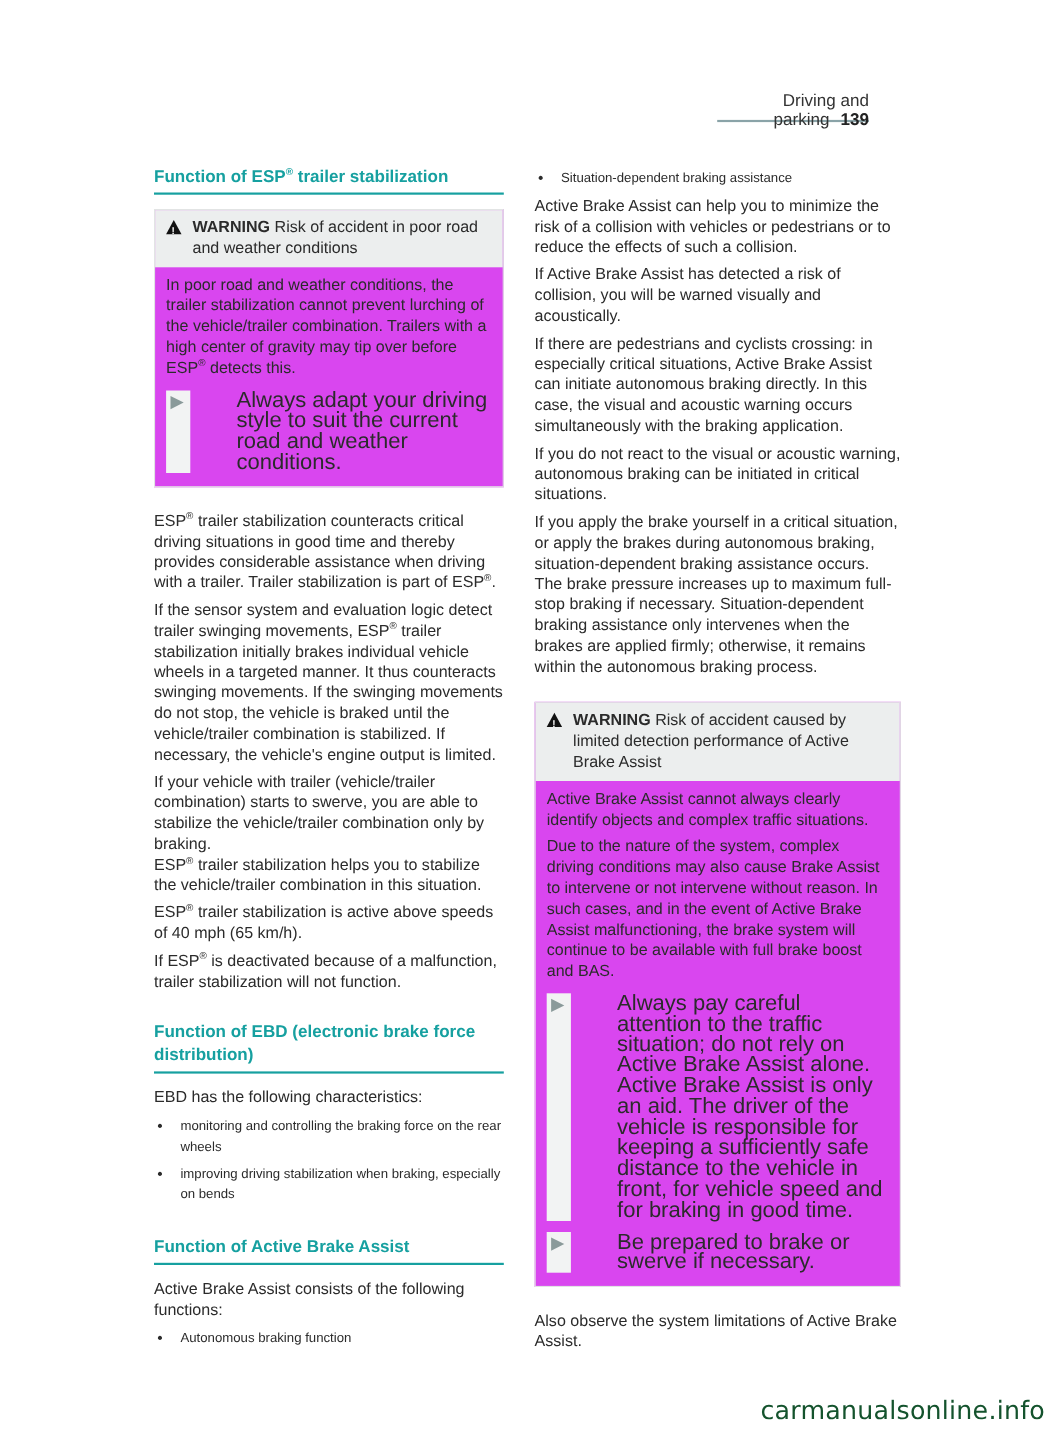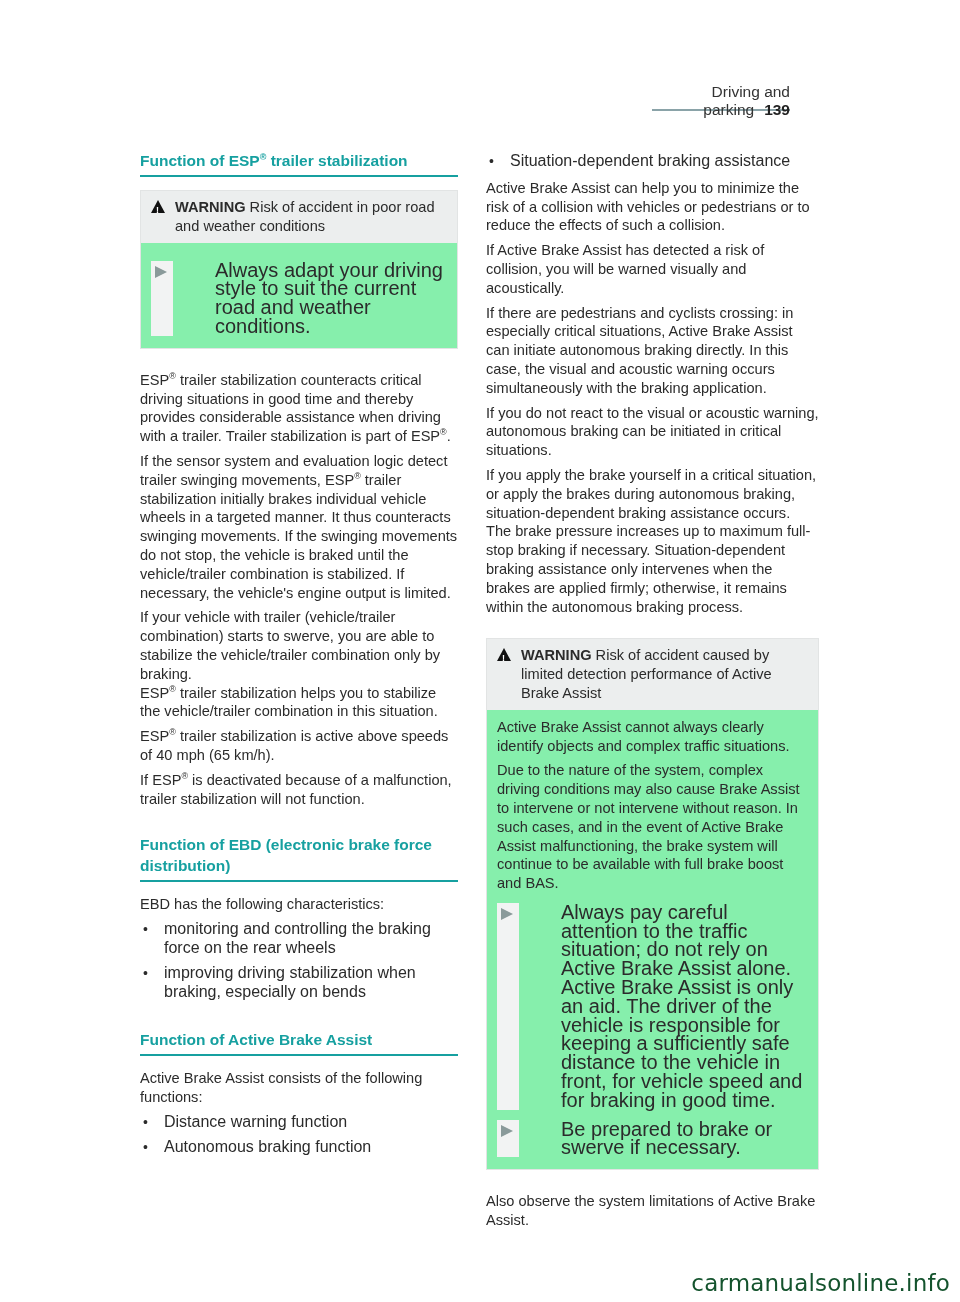--- a/index.html
+++ b/index.html
@@ -16,21 +16,21 @@
   .col { position: absolute; top: 150px; }
   .col-left { left: 140px; width: 318px; }
   .col-right { left: 486px; width: 333px; }
   .h2 {
     color: #16a0a0; font-weight: bold; font-size: 15.5px; line-height: 21px;
     border-bottom: 2px solid #16a0a0; padding-bottom: 4px; margin: 0 0 13px 0;
   }
   p { margin: 0 0 6px 0; font-size: 14.6px; line-height: 18.8px; }
   sup { font-size: 9px; line-height: 0; vertical-align: 6px; }
   .warn {
-    border: 1px solid #e2e4e4; margin: 0 0 22px 0; background: #86efac;
+    border: 1px solid #e2e4e4; margin: 0 0 22px 0; background: #d946ef;
   }
   .warn-head {
     background: #eceeee; padding: 7px 10px 7px 34px; position: relative;
     font-size: 14.6px; line-height: 18.8px;
   }
   .warn-head .tri {
     position: absolute; left: 10px; top: 9px; width: 0; height: 0;
     border-left: 7px solid transparent; border-right: 7px solid transparent;
     border-bottom: 13px solid #111;
   }
@@ -45,21 +45,21 @@
     width: 22px; flex: 0 0 22px; background: #f2f3f3; position: relative;
     margin-right: 10px;
   }
   .action .arrow::before {
     content: ""; position: absolute; left: 4px; top: 5px; width: 0; height: 0;
     border-top: 6px solid transparent; border-bottom: 6px solid transparent;
     border-left: 12px solid #8a9a9a;
   }
   .action .txt { font-size: 20px; line-height: 18.8px; flex: 1; margin-left: 32px; }
   ul { list-style: none; padding: 0; margin: 2px 0 8px 0; }
-  li { position: relative; padding-left: 24px; font-size: 16px; line-height: 18.8px; margin-bottom: 6px; }
+  li { position: relative; padding-left: 24px; font-size: 12px; line-height: 18.8px; margin-bottom: 6px; }
   li::before { content: "\2022"; position: absolute; left: 3px; top: 0; font-size: 14px; }
   .gap-sec { height: 20px; }
   .watermark {
     position: absolute; right: 10px; bottom: 6px; color: #14532d;
     font-size: 23px; font-family: "DejaVu Sans", sans-serif; letter-spacing: 0.2px;
   }
 </style>
 </head>
 <body>
 
@@ -69,20 +69,21 @@
 
 <div class="col col-left">
   <div class="h2"><span>Function of ESP</span><sup>®</sup><span> trailer stabilization</span></div>
 
   <div class="warn">
     <div class="warn-head">
       <span class="tri"></span>
       <b>WARNING</b><span> Risk of accident in poor road and weather conditions</span>
     </div>
     <div class="warn-body">
+      <p><span>In poor road and weather conditions, the trailer stabilization cannot prevent lurching of the vehicle/trailer combination. Trailers with a high center of gravity may tip over before ESP</span><sup>®</sup><span> detects this.</span></p>
       <div class="action">
         <div class="arrow"></div>
         <div class="txt">Always adapt your driving style to suit the current road and weather conditions.</div>
       </div>
     </div>
   </div>
 
   <p><span>ESP</span><sup>®</sup><span> trailer stabilization counteracts critical driving situations in good time and thereby provides considerable assistance when driving with a trailer. Trailer stabilization is part of ESP</span><sup>®</sup><span>.</span></p>
   <p><span>If the sensor system and evaluation logic detect trailer swinging movements, ESP</span><sup>®</sup><span> trailer stabilization initially brakes individual vehicle wheels in a targeted manner. It thus counteracts swinging movements. If the swinging movements do not stop, the vehicle is braked until the vehicle/trailer combination is stabilized. If necessary, the vehicle's engine output is limited.</span></p>
   <p style="margin-bottom:0"><span>If your vehicle with trailer (vehicle/trailer combination) starts to swerve, you are able to stabilize the vehicle/trailer combination only by braking.</span></p>
@@ -95,21 +96,20 @@
   <p>EBD has the following characteristics:</p>
   <ul>
     <li>monitoring and controlling the braking force on the rear wheels</li>
     <li>improving driving stabilization when braking, especially on bends</li>
   </ul>
 
   <div class="gap-sec"></div>
   <div class="h2">Function of Active Brake Assist</div>
   <p>Active Brake Assist consists of the following functions:</p>
   <ul>
-    <li>Distance warning function</li>
     <li>Autonomous braking function</li>
   </ul>
 </div>
 
 <div class="col col-right">
   <ul style="margin-top:2px">
     <li>Situation-dependent braking assistance</li>
   </ul>
   <p>Active Brake Assist can help you to minimize the risk of a collision with vehicles or pedestrians or to reduce the effects of such a collision.</p>
   <p>If Active Brake Assist has detected a risk of collision, you will be warned visually and acoustically.</p>

